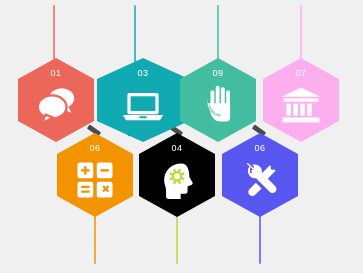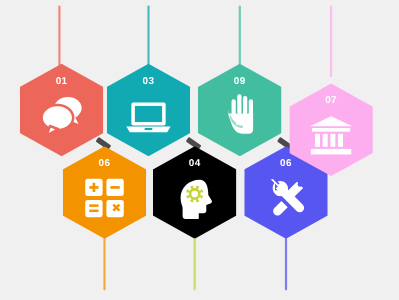--- a/index.html
+++ b/index.html
@@ -38,21 +38,21 @@
     clip-path: polygon(50% 0%, 100% 25%, 100% 75%, 50% 100%, 0% 75%, 0% 25%);
   }
   .hex-num {
     position: absolute;
     top: 11px;
     left: 0;
     width: 100%;
     text-align: center;
     color: #ffffff;
     font-size: 9px;
-    font-weight: bold;
+    font-weight: normal;
     letter-spacing: 0.4px;
     font-family: "Liberation Sans", sans-serif;
     line-height: 1;
   }
   .hex-icon {
     position: absolute;
     top: 24px;
     left: 50%;
     transform: translateX(-50%);
     width: 46px;
@@ -109,21 +109,21 @@
               <rect x="8.2" y="11.6" width="9.6" height="2.8"></rect>
               <rect x="30.2" y="11.6" width="9.6" height="2.8"></rect>
               <rect x="35" y="29.5" width="2.6" height="9" transform="rotate(45 36.3 34)"></rect>
               <rect x="35" y="29.5" width="2.6" height="9" transform="rotate(-45 36.3 34)"></rect>
               <rect x="8.2" y="30.6" width="9.6" height="2.6"></rect>
               <rect x="8.2" y="36" width="9.6" height="2.6"></rect>
             </g>
           </svg>
         </div>
       </div>
-      <div class="hex" style="left: 97px; top: 58px; background: rgb(18, 170, 178);">
+      <div class="hex" style="left: 97px; top: 58px; background: rgb(18, 170, 178); padding-left: 16px;">
         <div class="hex-num">03</div>
         <div class="hex-icon">
           <svg viewBox="0 0 48 48" width="44" height="44">
             <rect x="7" y="11" width="34" height="23" rx="2" fill="#fff"></rect>
             <rect x="10.5" y="14.5" width="27" height="16" fill="#12aab2"></rect>
             <path d="M2 35 H46 L42.5 40.5 H5.5 Z" fill="#fff"></path>
             <rect x="20" y="36.4" width="8" height="2.1" rx="1" fill="#12aab2"></rect>
           </svg>
         </div>
       </div>
@@ -178,21 +178,21 @@
             </g>
             <g fill="#fff">
               <path d="M13.2 8.5 C10 11.7 10 16.8 13.2 20 C15 21.8 17.4 22.5 19.7 22.1 L34.5 36.9 C36.2 38.6 39 38.6 40.7 36.9 C42.4 35.2 42.4 32.4 40.7 30.7 L25.9 15.9 C26.3 13.6 25.6 11.2 23.8 9.4 C21.6 7.2 18.4 6.5 15.6 7.6 L20 12 L17.5 16.3 L13.1 16.3 Z"></path>
               <path d="M34.8 7.8 L41 14 L27 28 L20.8 21.8 Z" transform="rotate(0 24 24)"></path>
               <path d="M19.5 27 L12.5 34 C10.8 35.7 10.8 38.5 12.5 40.2 C14.2 41.9 17 41.9 18.7 40.2 L25.7 33.2 Z"></path>
             </g>
             <circle cx="38" cy="10.5" r="2.4" fill="#5856f0"></circle>
           </svg>
         </div>
       </div>
-      <div class="hex" style="left: 263px; top: 76px; background: rgb(253, 174, 239);">
+      <div class="hex" style="left: 263px; top: 58px; background: rgb(253, 174, 239);">
         <div class="hex-num">07</div>
         <div class="hex-icon">
           <svg viewBox="0 0 48 48" width="44" height="44">
             <path d="M24 5 L45 15 L3 15 Z" fill="#fff"></path>
             <rect x="5" y="16.8" width="38" height="3.6" fill="#fff"></rect>
             <g fill="#fff">
               <rect x="8" y="22.5" width="5" height="13"></rect>
               <rect x="15.6" y="22.5" width="5" height="13"></rect>
               <rect x="23.2" y="22.5" width="5" height="13"></rect>
               <rect x="30.8" y="22.5" width="5" height="13"></rect>

